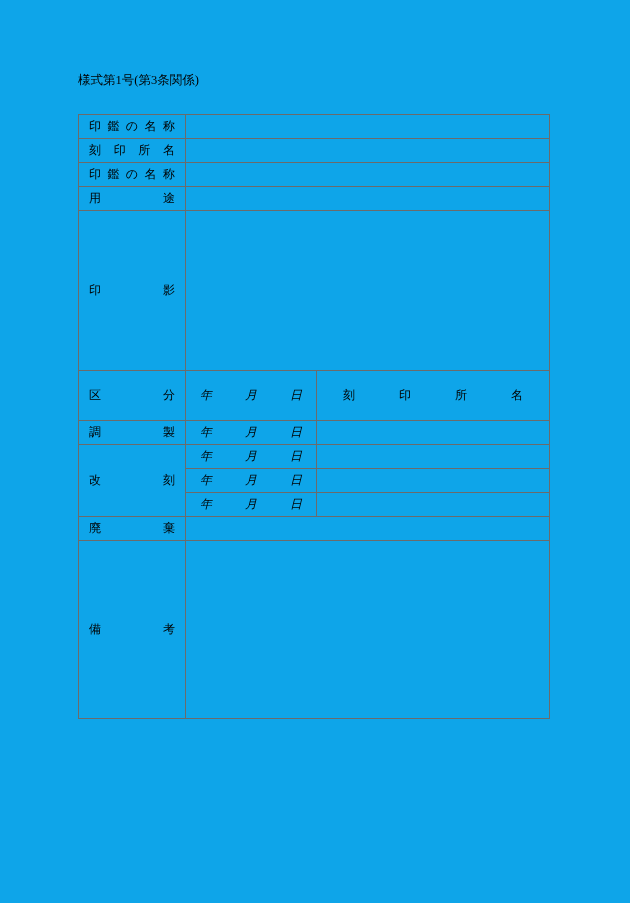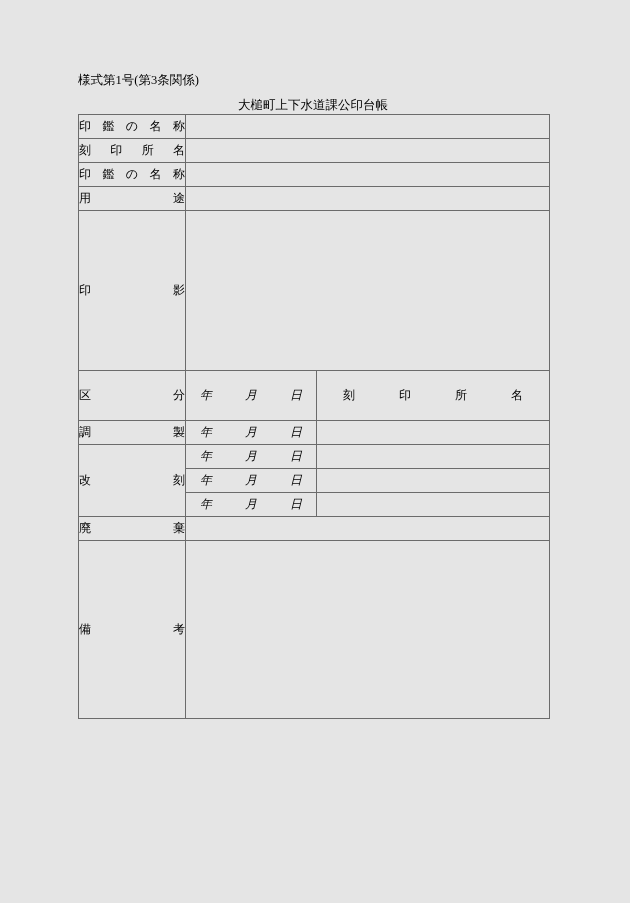--- a/index.html
+++ b/index.html
@@ -14,21 +14,21 @@
     color: #000000;
     position: relative;
     overflow: hidden;
   }
   .page {
     position: absolute;
     left: 0;
     top: 0;
     width: 630px;
     height: 903px;
-    background: #e5e5e5;
+    background: #0ea5e9;
   }
   .form-number {
     position: absolute;
     left: 78px;
     top: 72px;
     font-size: 12.5px;
     letter-spacing: 0px;
     white-space: nowrap;
   }
   .doc-title {
@@ -51,21 +51,21 @@
   table.main td {
     border: 1px solid #6b6b6b;
     font-size: 12px;
     padding: 0;
     vertical-align: middle;
   }
   .lbl {
     width: 107px;
     text-align: justify;
     text-align-last: justify;
-    padding: 0 0 !important;
+    padding: 0 10px !important;
     box-sizing: border-box;
     white-space: nowrap;
     margin-top: 20px;
   }
   .lbl span {
     display: inline-block;
     width: 100%;
     text-align: justify;
     text-align-last: justify;
   }
@@ -100,21 +100,20 @@
   }
   .blank { }
 </style>
 </head>
 <body>
 
 <div class="page">
 
   <div class="form-number">様式第1号(第3条関係)</div>
 
-  <div class="doc-title">大槌町上下水道課公印台帳</div>
 
   <table class="main">
     <colgroup>
       <col style="width:107px">
       <col style="width:131px">
       <col style="width:233px">
     </colgroup>
     <tbody>
       <tr class="h-row">
         <td class="lbl"><span>印鑑の名称</span></td>

